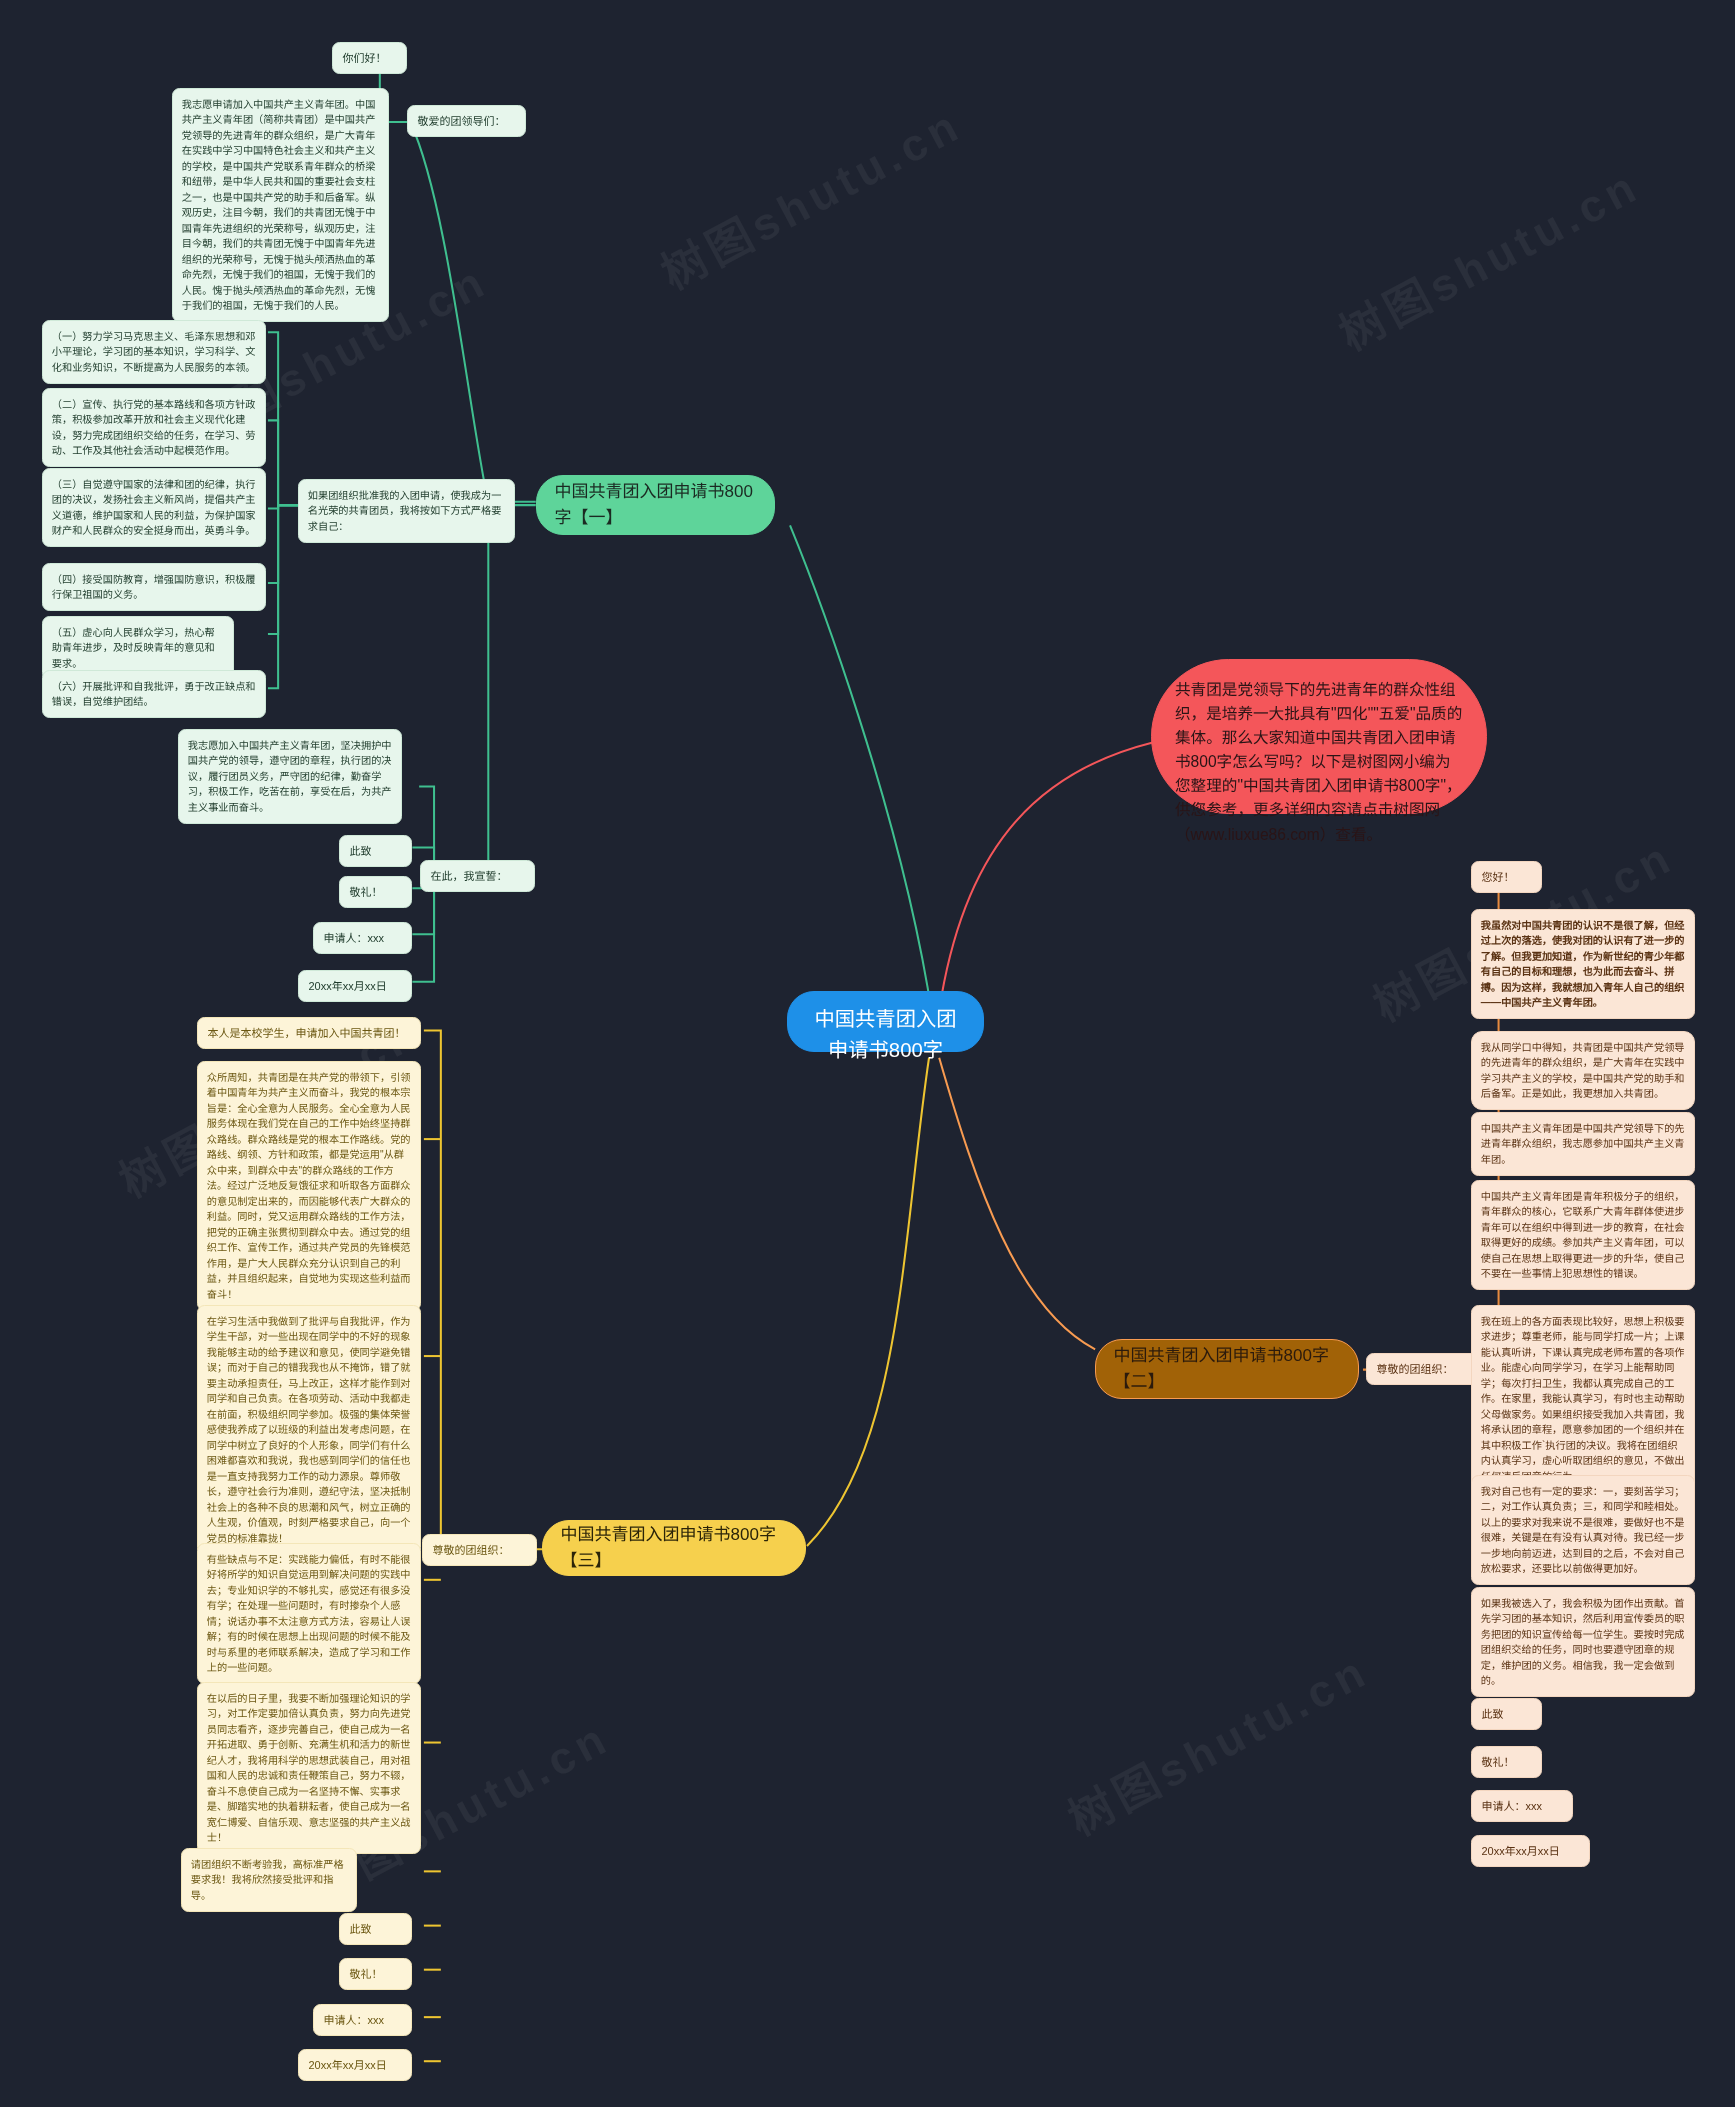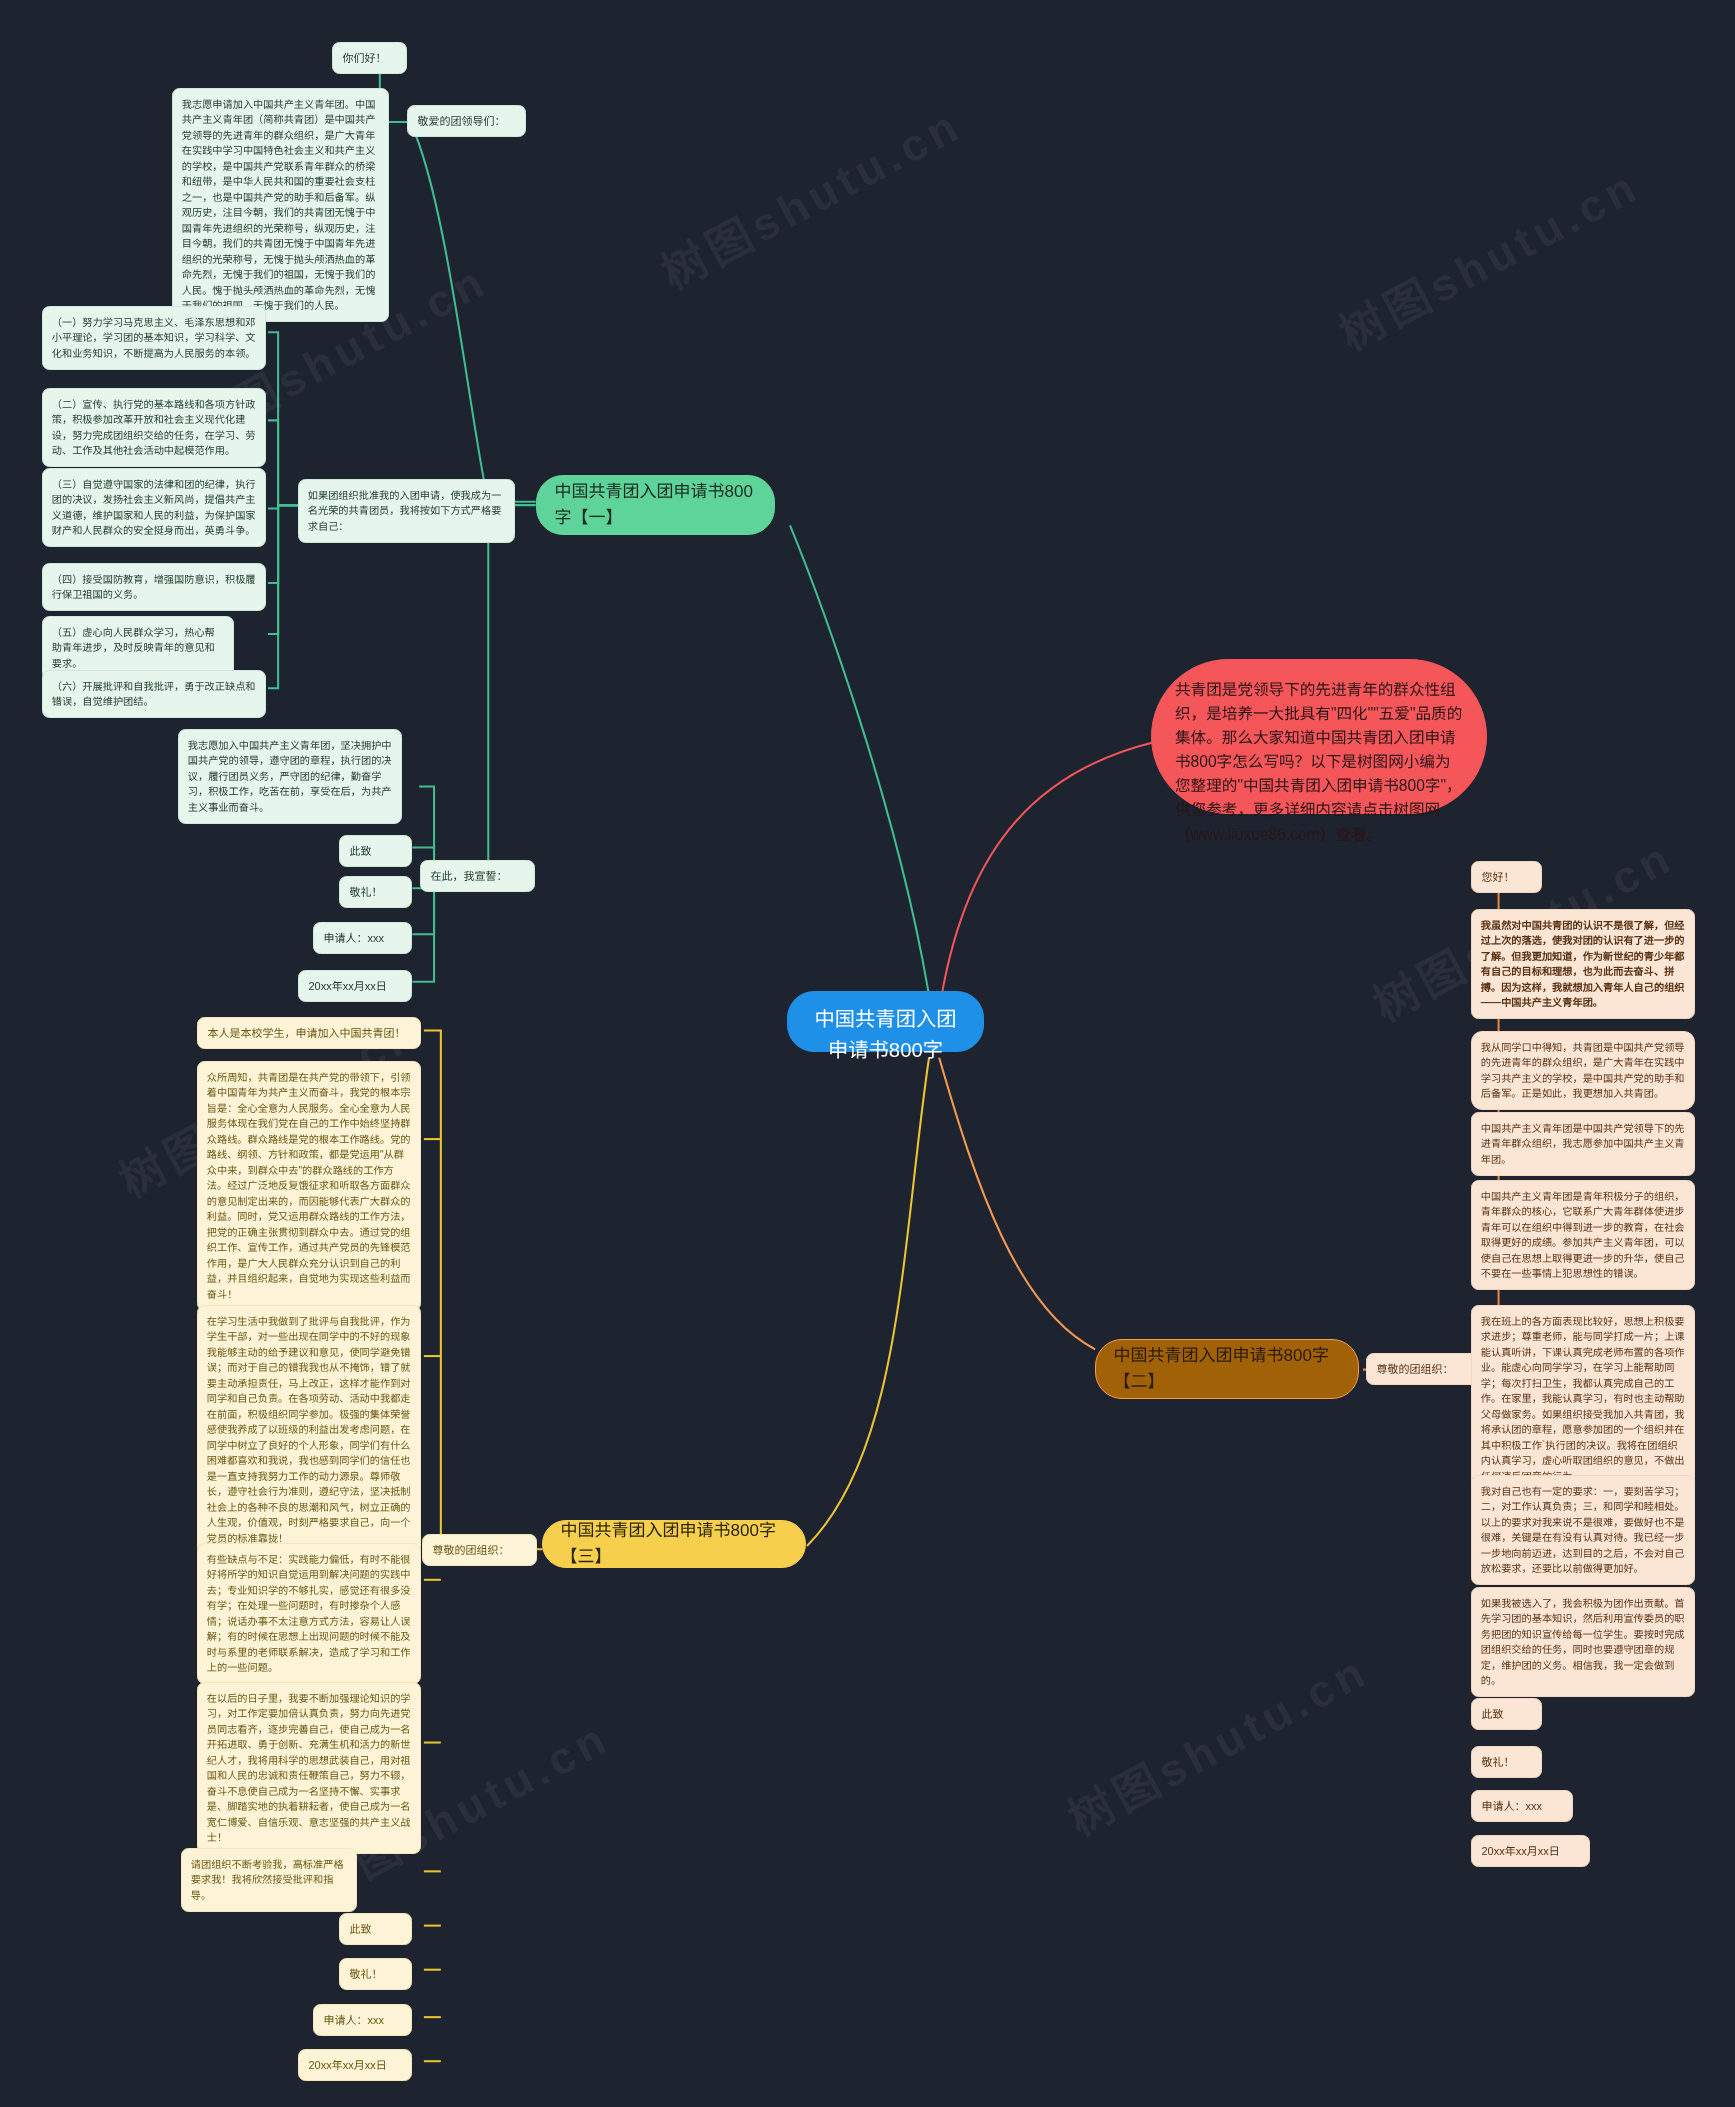--- a/index.html
+++ b/index.html
@@ -128,21 +128,21 @@
   <div class="node branch green" style="left:536px;top:475px;width:239px;height:60px;">中国共青团入团申请书800字【一】</div>
 
   <div class="node leaf g small" style="left:407px;top:105px;width:119px;">敬爱的团领导们：</div>
 
   <div class="node leaf g small ctr" style="left:332px;top:42px;width:75px;">你们好！</div>
 
   <div class="node leaf g" style="left:172px;top:88px;width:217px;">我志愿申请加入中国共产主义青年团。中国共产主义青年团（简称共青团）是中国共产党领导的先进青年的群众组织，是广大青年在实践中学习中国特色社会主义和共产主义的学校，是中国共产党联系青年群众的桥梁和纽带，是中华人民共和国的重要社会支柱之一，也是中国共产党的助手和后备军。纵观历史，注目今朝，我们的共青团无愧于中国青年先进组织的光荣称号，纵观历史，注目今朝，我们的共青团无愧于中国青年先进组织的光荣称号，无愧于抛头颅洒热血的革命先烈，无愧于我们的祖国，无愧于我们的人民。愧于抛头颅洒热血的革命先烈，无愧于我们的祖国，无愧于我们的人民。</div>
 
   <div class="node leaf g" style="left:298px;top:479px;width:217px;">如果团组织批准我的入团申请，使我成为一名光荣的共青团员，我将按如下方式严格要求自己：</div>
 
-  <div class="node leaf g" style="left:42px;top:306px;width:224px;">（一）努力学习马克思主义、毛泽东思想和邓小平理论，学习团的基本知识，学习科学、文化和业务知识，不断提高为人民服务的本领。</div>
+  <div class="node leaf g" style="left:42px;top:320px;width:224px;">（一）努力学习马克思主义、毛泽东思想和邓小平理论，学习团的基本知识，学习科学、文化和业务知识，不断提高为人民服务的本领。</div>
   <div class="node leaf g" style="left:42px;top:388px;width:224px;">（二）宣传、执行党的基本路线和各项方针政策，积极参加改革开放和社会主义现代化建设，努力完成团组织交给的任务，在学习、劳动、工作及其他社会活动中起模范作用。</div>
   <div class="node leaf g" style="left:42px;top:468px;width:224px;">（三）自觉遵守国家的法律和团的纪律，执行团的决议，发扬社会主义新风尚，提倡共产主义道德，维护国家和人民的利益，为保护国家财产和人民群众的安全挺身而出，英勇斗争。</div>
   <div class="node leaf g" style="left:42px;top:563px;width:224px;">（四）接受国防教育，增强国防意识，积极履行保卫祖国的义务。</div>
   <div class="node leaf g" style="left:42px;top:616px;width:192px;">（五）虚心向人民群众学习，热心帮助青年进步，及时反映青年的意见和要求。</div>
   <div class="node leaf g" style="left:42px;top:670px;width:224px;">（六）开展批评和自我批评，勇于改正缺点和错误，自觉维护团结。</div>
 
   <div class="node leaf g small" style="left:420px;top:860px;width:115px;">在此，我宣誓：</div>
 
   <div class="node leaf g" style="left:178px;top:729px;width:224px;">我志愿加入中国共产主义青年团，坚决拥护中国共产党的领导，遵守团的章程，执行团的决议，履行团员义务，严守团的纪律，勤奋学习，积极工作，吃苦在前，享受在后，为共产主义事业而奋斗。</div>
 
@@ -163,21 +163,21 @@
   <div class="node leaf o" style="left:1471px;top:1180px;width:224px;">中国共产主义青年团是青年积极分子的组织，青年群众的核心，它联系广大青年群体使进步青年可以在组织中得到进一步的教育，在社会取得更好的成绩。参加共产主义青年团，可以使自己在思想上取得更进一步的升华，使自己不要在一些事情上犯思想性的错误。</div>
   <div class="node leaf o" style="left:1471px;top:1305px;width:224px;">我在班上的各方面表现比较好，思想上积极要求进步；尊重老师，能与同学打成一片；上课能认真听讲，下课认真完成老师布置的各项作业。能虚心向同学学习，在学习上能帮助同学；每次打扫卫生，我都认真完成自己的工作。在家里，我能认真学习，有时也主动帮助父母做家务。如果组织接受我加入共青团，我将承认团的章程，愿意参加团的一个组织并在其中积极工作`执行团的决议。我将在团组织内认真学习，虚心听取团组织的意见，不做出任何违反团章的行为。</div>
   <div class="node leaf o" style="left:1471px;top:1475px;width:224px;">我对自己也有一定的要求：一，要刻苦学习；二，对工作认真负责；三，和同学和睦相处。以上的要求对我来说不是很难，要做好也不是很难，关键是在有没有认真对待。我已经一步一步地向前迈进，达到目的之后，不会对自己放松要求，还要比以前做得更加好。</div>
   <div class="node leaf o" style="left:1471px;top:1587px;width:224px;">如果我被选入了，我会积极为团作出贡献。首先学习团的基本知识，然后利用宣传委员的职务把团的知识宣传给每一位学生。要按时完成团组织交给的任务，同时也要遵守团章的规定，维护团的义务。相信我，我一定会做到的。</div>
 
   <div class="node leaf o small" style="left:1471px;top:1698px;width:71px;">此致</div>
   <div class="node leaf o small" style="left:1471px;top:1746px;width:71px;">敬礼！</div>
   <div class="node leaf o small" style="left:1471px;top:1790px;width:102px;">申请人：xxx</div>
   <div class="node leaf o small" style="left:1471px;top:1835px;width:119px;">20xx年xx月xx日</div>
 
-  <div class="node branch yellow" style="left:542px;top:1520px;width:264px;height:48px;">中国共青团入团申请书800字【三】</div>
+  <div class="node branch yellow" style="left:542px;top:1520px;width:264px;height:56px;">中国共青团入团申请书800字【三】</div>
 
   <div class="node leaf y small" style="left:422px;top:1534px;width:115px;">尊敬的团组织：</div>
 
   <div class="node leaf y small" style="left:197px;top:1017px;width:224px;">本人是本校学生，申请加入中国共青团！</div>
 
   <div class="node leaf y" style="left:197px;top:1061px;width:224px;">众所周知，共青团是在共产党的带领下，引领着中国青年为共产主义而奋斗，我党的根本宗旨是：全心全意为人民服务。全心全意为人民服务体现在我们党在自己的工作中始终坚持群众路线。群众路线是党的根本工作路线。党的路线、纲领、方针和政策，都是党运用"从群众中来，到群众中去"的群众路线的工作方法。经过广泛地反复饿征求和听取各方面群众的意见制定出来的，而因能够代表广大群众的利益。同时，党又运用群众路线的工作方法，把党的正确主张贯彻到群众中去。通过党的组织工作、宣传工作，通过共产党员的先锋模范作用，是广大人民群众充分认识到自己的利益，并且组织起来，自觉地为实现这些利益而奋斗！</div>
   <div class="node leaf y" style="left:197px;top:1305px;width:224px;">在学习生活中我做到了批评与自我批评，作为学生干部，对一些出现在同学中的不好的现象我能够主动的给予建议和意见，使同学避免错误；而对于自己的错我我也从不掩饰，错了就要主动承担责任，马上改正，这样才能作到对同学和自己负责。在各项劳动、活动中我都走在前面，积极组织同学参加。极强的集体荣誉感使我养成了以班级的利益出发考虑问题，在同学中树立了良好的个人形象，同学们有什么困难都喜欢和我说，我也感到同学们的信任也是一直支持我努力工作的动力源泉。尊师敬长，遵守社会行为准则，遵纪守法，坚决抵制社会上的各种不良的思潮和风气，树立正确的人生观，价值观，时刻严格要求自己，向一个党员的标准靠拢！</div>
   <div class="node leaf y" style="left:197px;top:1543px;width:224px;">有些缺点与不足：实践能力偏低，有时不能很好将所学的知识自觉运用到解决问题的实践中去；专业知识学的不够扎实，感觉还有很多没有学；在处理一些问题时，有时掺杂个人感情；说话办事不太注意方式方法，容易让人误解；有的时候在思想上出现问题的时候不能及时与系里的老师联系解决，造成了学习和工作上的一些问题。</div>
   <div class="node leaf y" style="left:197px;top:1682px;width:224px;">在以后的日子里，我要不断加强理论知识的学习，对工作定要加倍认真负责，努力向先进党员同志看齐，逐步完善自己，使自己成为一名开拓进取、勇于创新、充满生机和活力的新世纪人才，我将用科学的思想武装自己，用对祖国和人民的忠诚和责任鞭策自己，努力不辍，奋斗不息使自己成为一名坚持不懈、实事求是、脚踏实地的执着耕耘者，使自己成为一名宽仁博爱、自信乐观、意志坚强的共产主义战士！</div>
   <div class="node leaf y" style="left:181px;top:1848px;width:176px;">请团组织不断考验我，高标准严格要求我！我将欣然接受批评和指导。</div>

